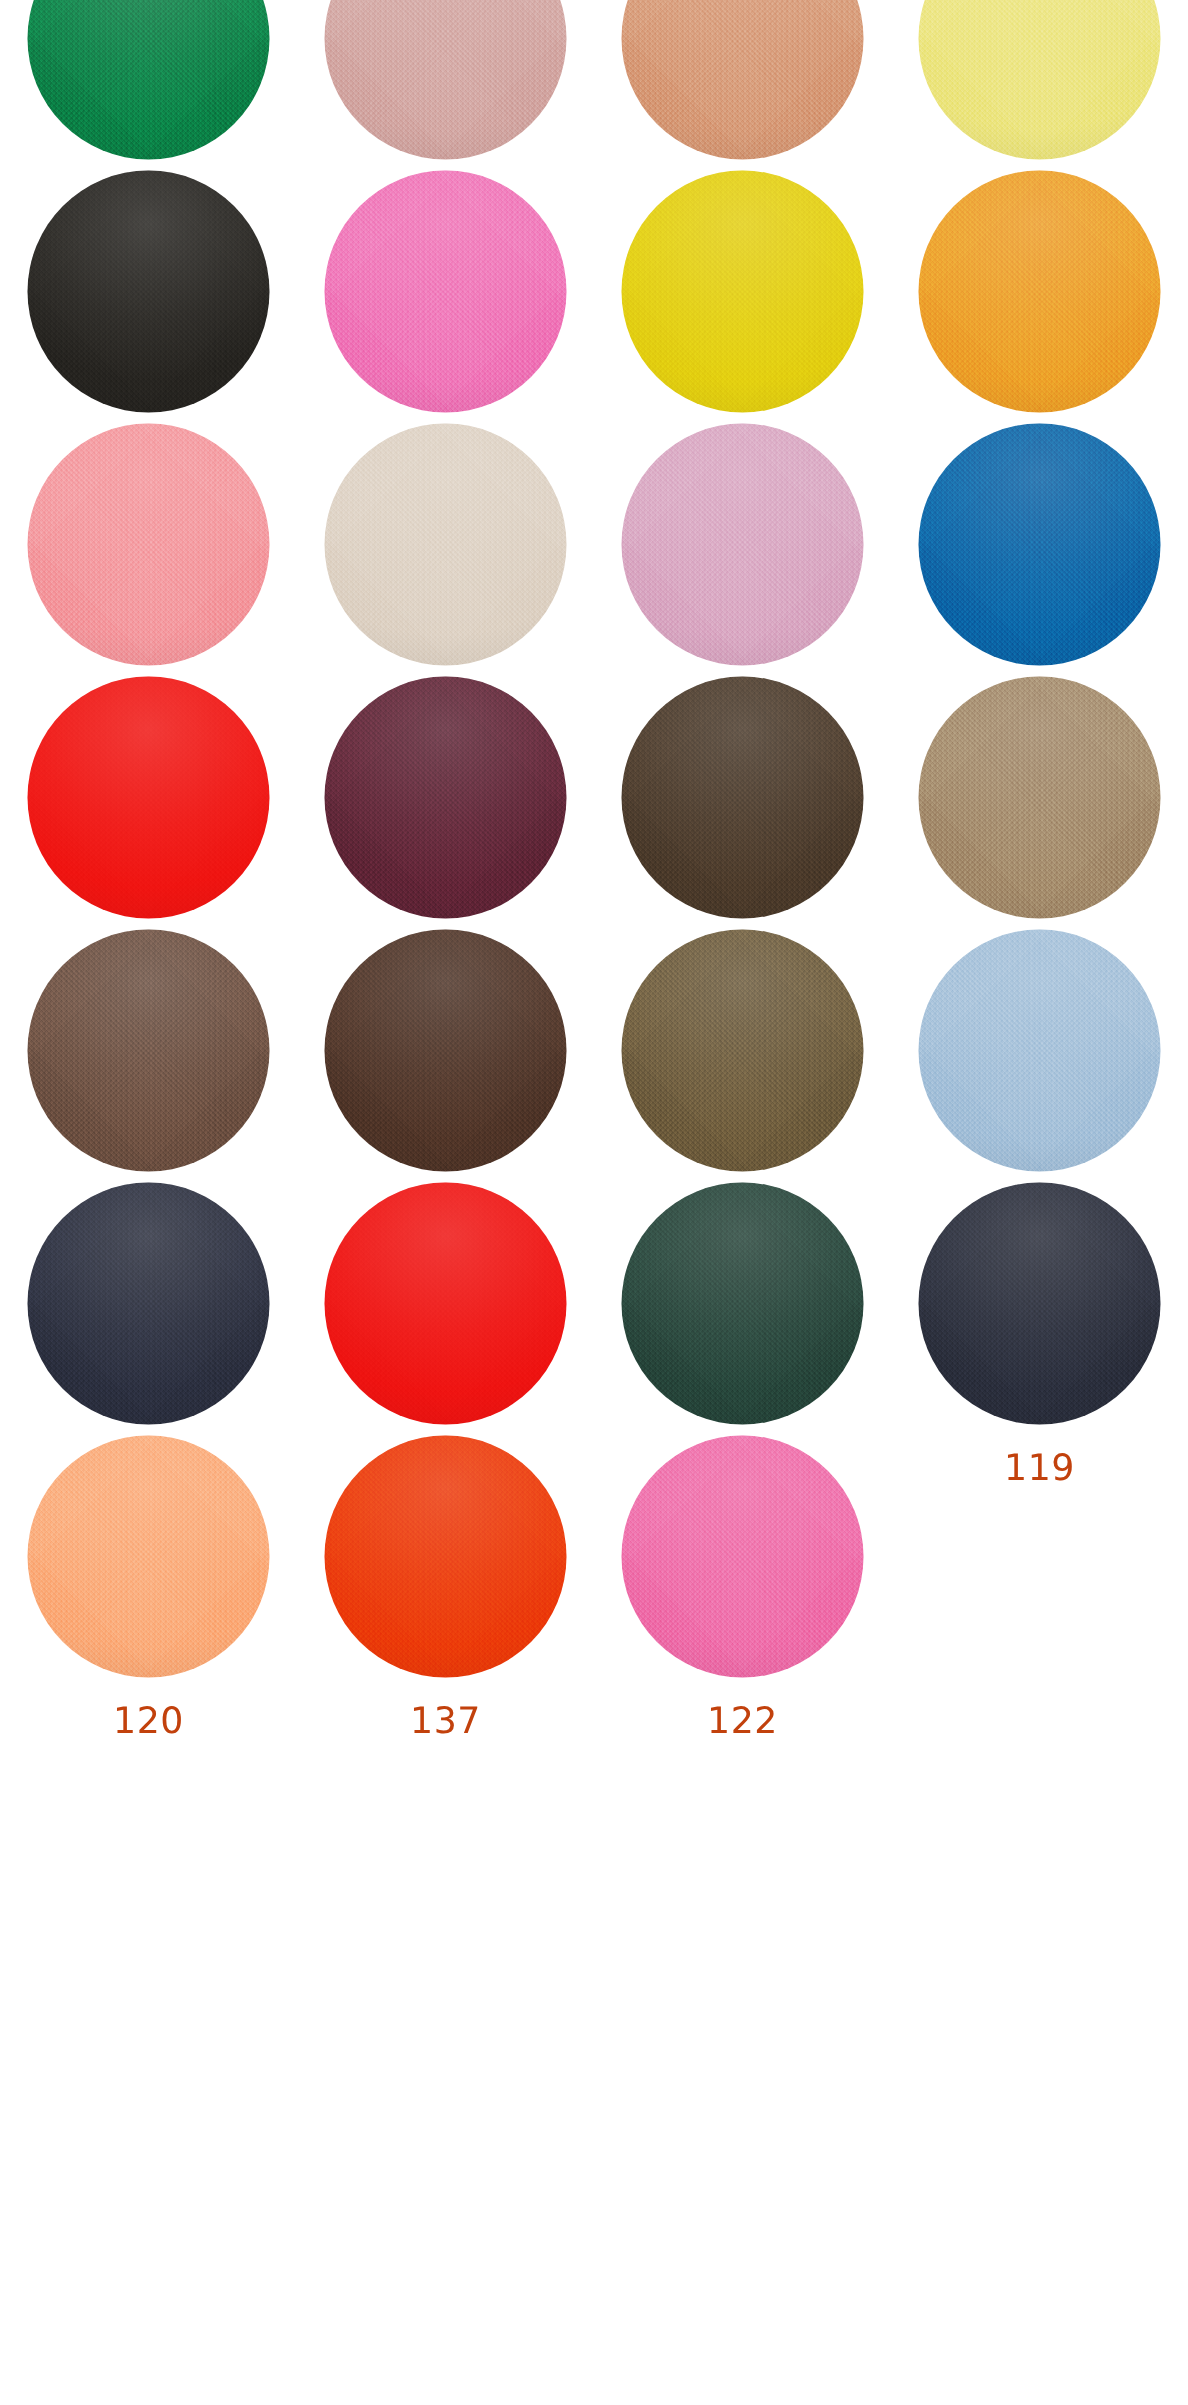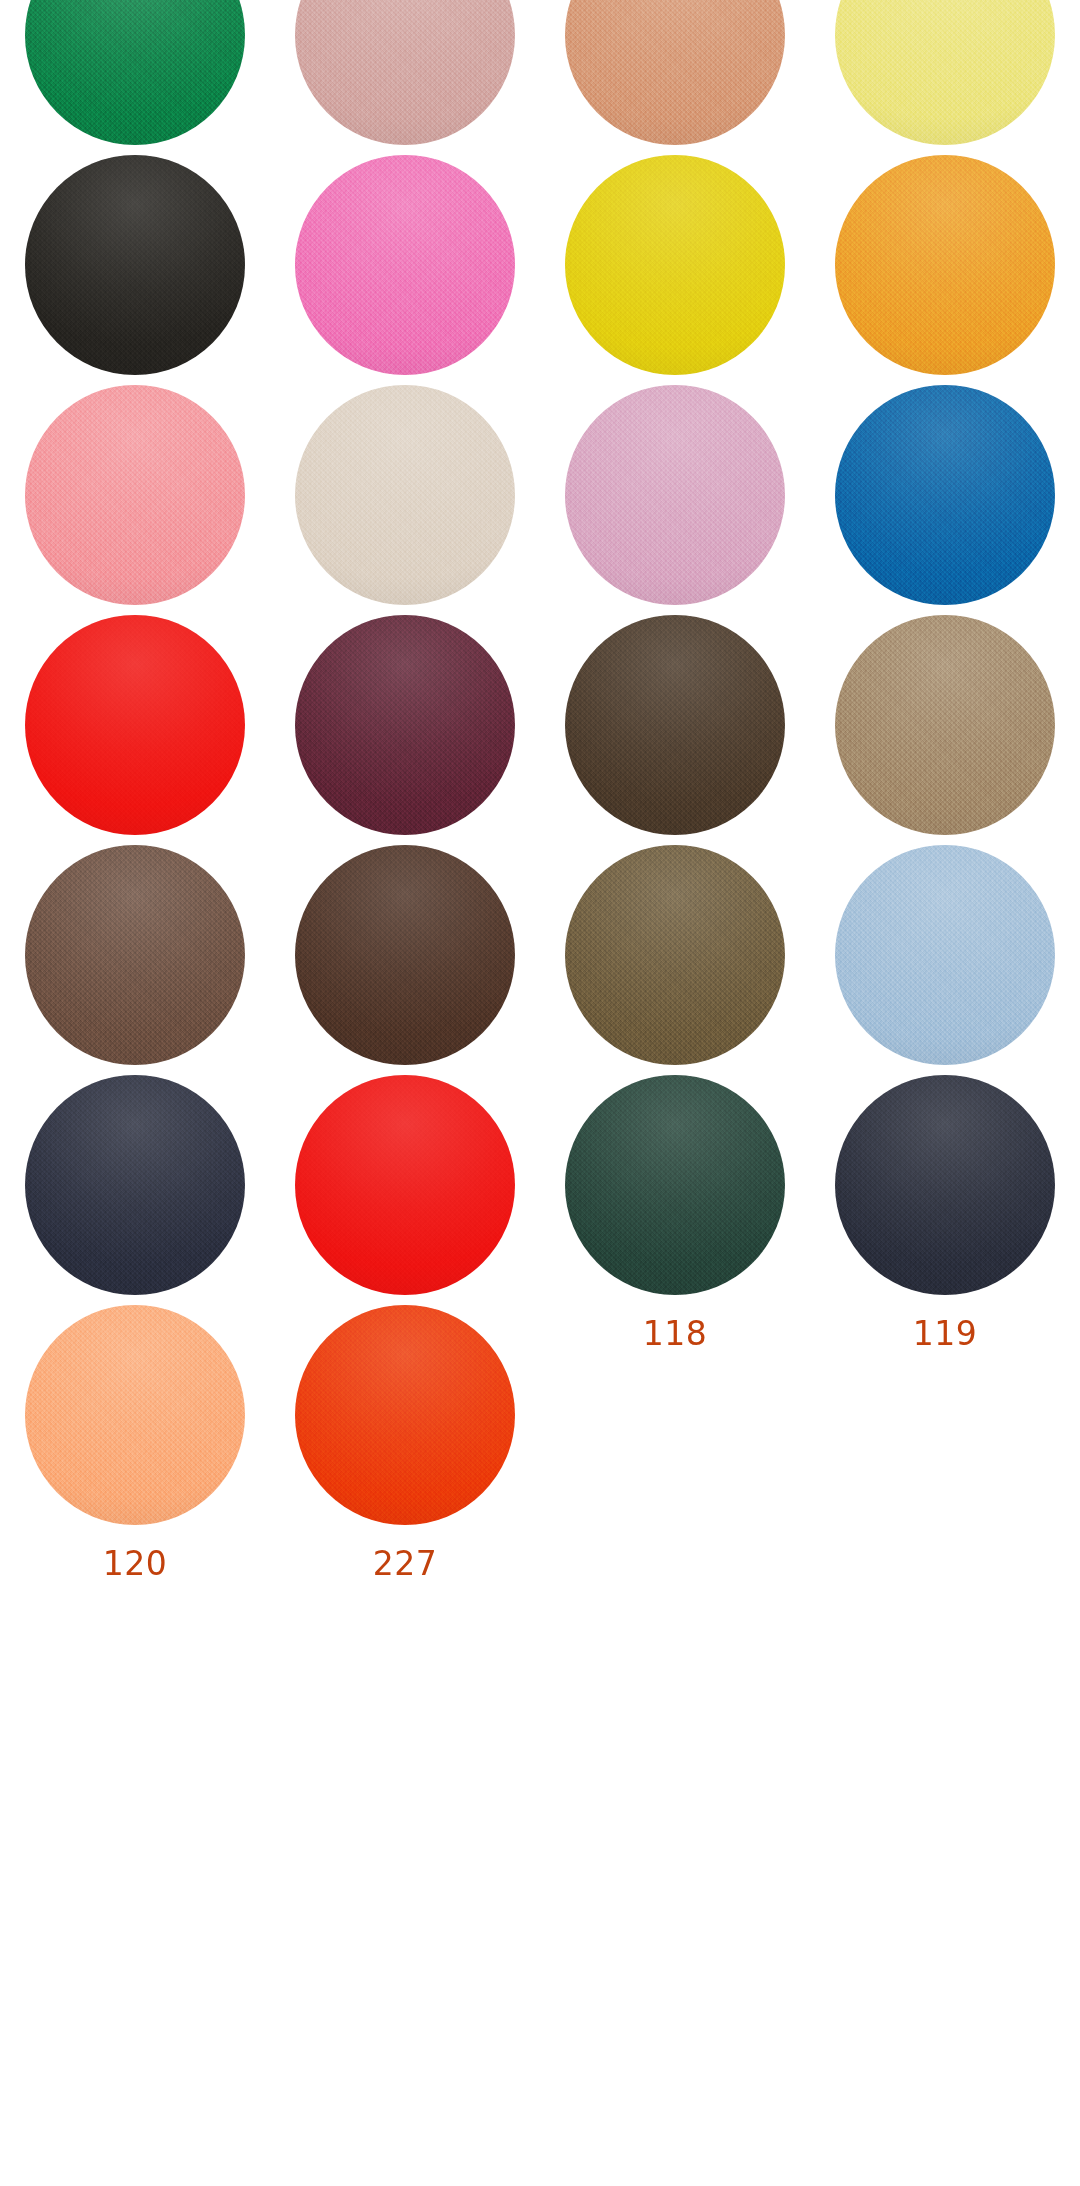--- a/index.html
+++ b/index.html
@@ -261,16 +261,23 @@
           <div class="weave"></div>
           <div class="shade"></div>
         </div>
         <div class="swatch-label">120</div>
       </div>
       <div class="swatch-cell">
         <div class="swatch-disc" style="background-color: rgb(236, 58, 9);">
           <div class="weave"></div>
           <div class="shade"></div>
         </div>
-        <div class="swatch-label">227</div>
+        <div class="swatch-label">137</div>
+      </div>
+      <div class="swatch-cell">
+        <div class="swatch-disc" style="background-color: rgb(239, 110, 170);">
+          <div class="weave"></div>
+          <div class="shade"></div>
+        </div>
+        <div class="swatch-label">122</div>
       </div>
     </div>
 </div>
 
 </body></html>

